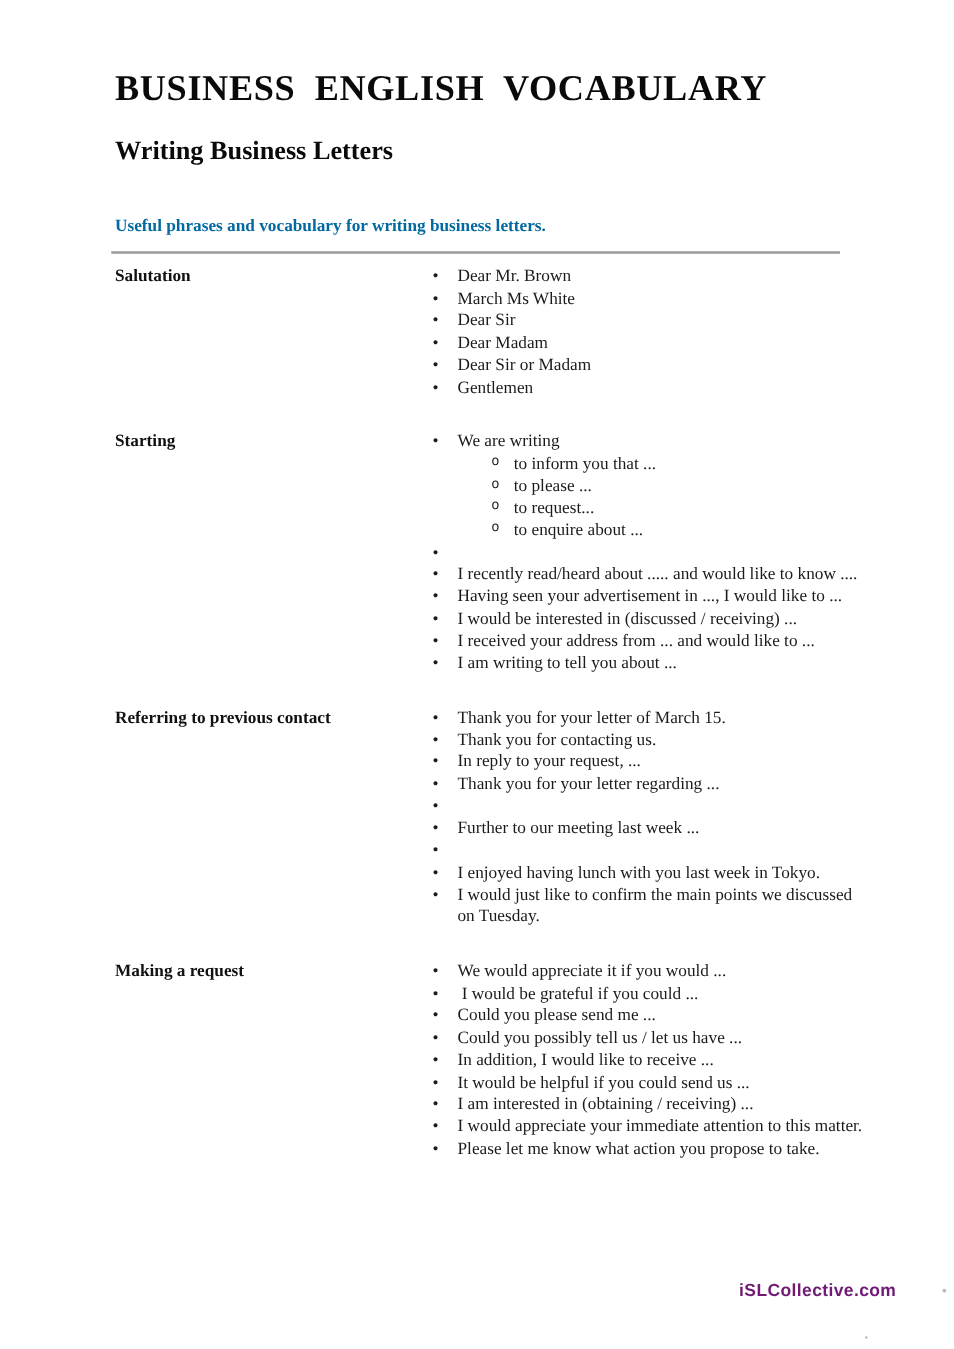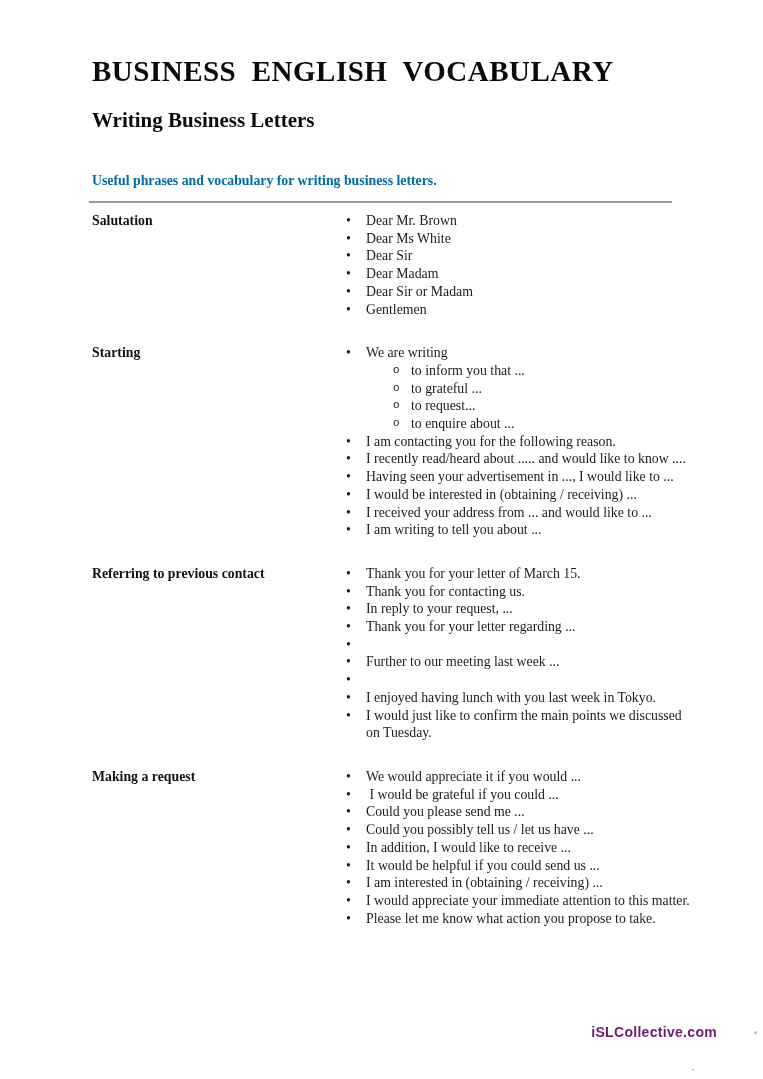--- a/index.html
+++ b/index.html
@@ -132,21 +132,21 @@
   <div class="sections">
       <div class="section">
         <div class="section-label">Salutation</div>
         <div class="section-items">
           <div class="item level-1">
             <span class="marker">•</span>
             <span class="item-text">Dear Mr. Brown</span>
           </div>
           <div class="item level-1">
             <span class="marker">•</span>
-            <span class="item-text">Dear Ms White</span>
+            <span class="item-text">March Ms White</span>
           </div>
           <div class="item level-1">
             <span class="marker">•</span>
             <span class="item-text">Dear Sir</span>
           </div>
           <div class="item level-1">
             <span class="marker">•</span>
             <span class="item-text">Dear Madam</span>
           </div>
           <div class="item level-1">
@@ -165,45 +165,44 @@
           <div class="item level-1">
             <span class="marker">•</span>
             <span class="item-text">We are writing</span>
           </div>
           <div class="item level-2">
             <span class="marker">o</span>
             <span class="item-text">to inform you that ...</span>
           </div>
           <div class="item level-2">
             <span class="marker">o</span>
-            <span class="item-text">to grateful ...</span>
+            <span class="item-text">to please ...</span>
           </div>
           <div class="item level-2">
             <span class="marker">o</span>
             <span class="item-text">to request...</span>
           </div>
           <div class="item level-2">
             <span class="marker">o</span>
             <span class="item-text">to enquire about ...</span>
           </div>
           <div class="item level-1">
             <span class="marker">•</span>
-            <span class="item-text">I am contacting you for the following reason.</span>
           </div>
           <div class="item level-1">
             <span class="marker">•</span>
             <span class="item-text">I recently read/heard about ..... and would like to know ....</span>
           </div>
           <div class="item level-1">
             <span class="marker">•</span>
             <span class="item-text">Having seen your advertisement in ..., I would like to ...</span>
           </div>
           <div class="item level-1">
             <span class="marker">•</span>
-            <span class="item-text">I would be interested in (obtaining / receiving) ...</span>
+            <span class="item-text">I would be interested in (discussed / receiving) ...</span>
           </div>
           <div class="item level-1">
             <span class="marker">•</span>
             <span class="item-text">I received your address from ... and would like to ...</span>
           </div>
           <div class="item level-1">
             <span class="marker">•</span>
             <span class="item-text">I am writing to tell you about ...</span>
           </div>
         </div>

